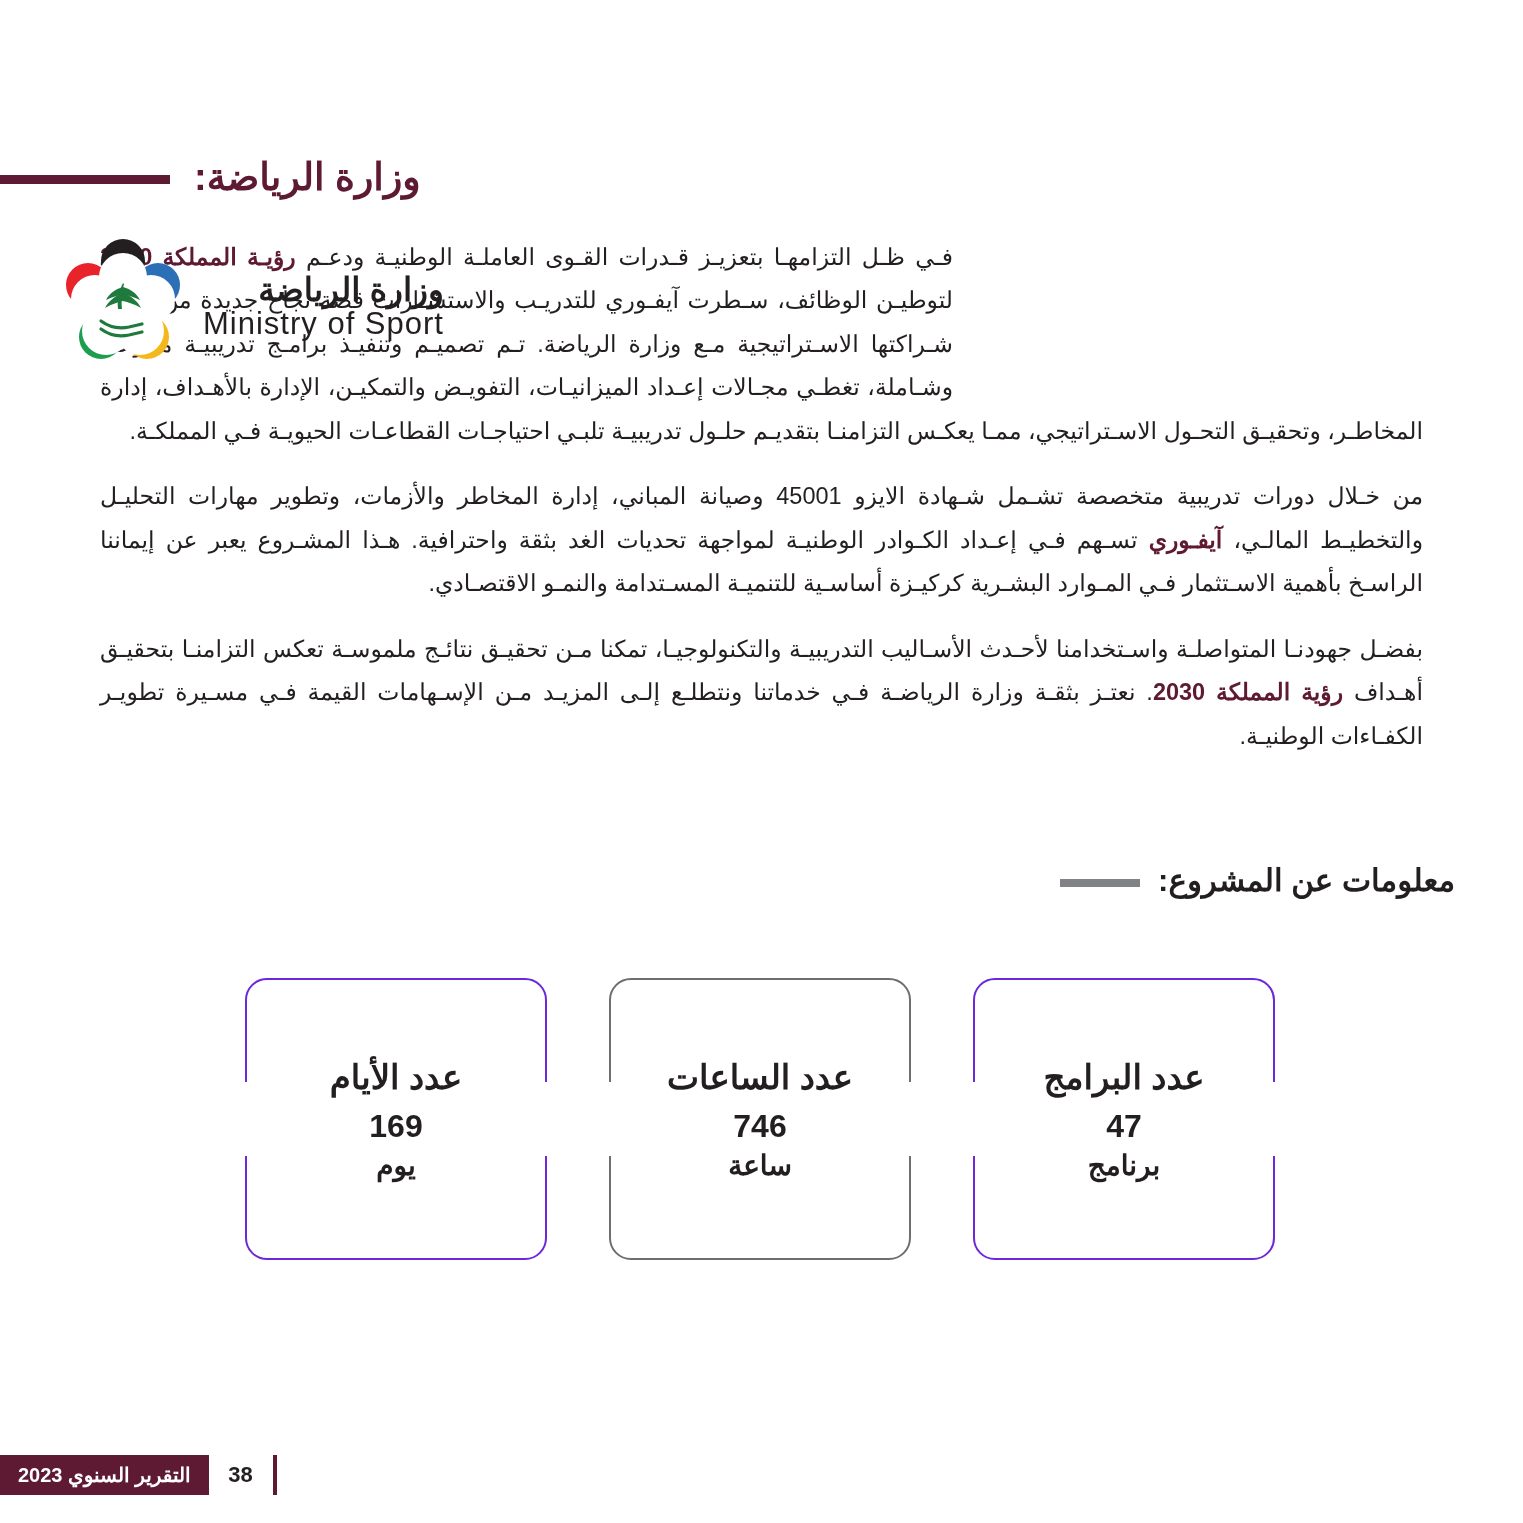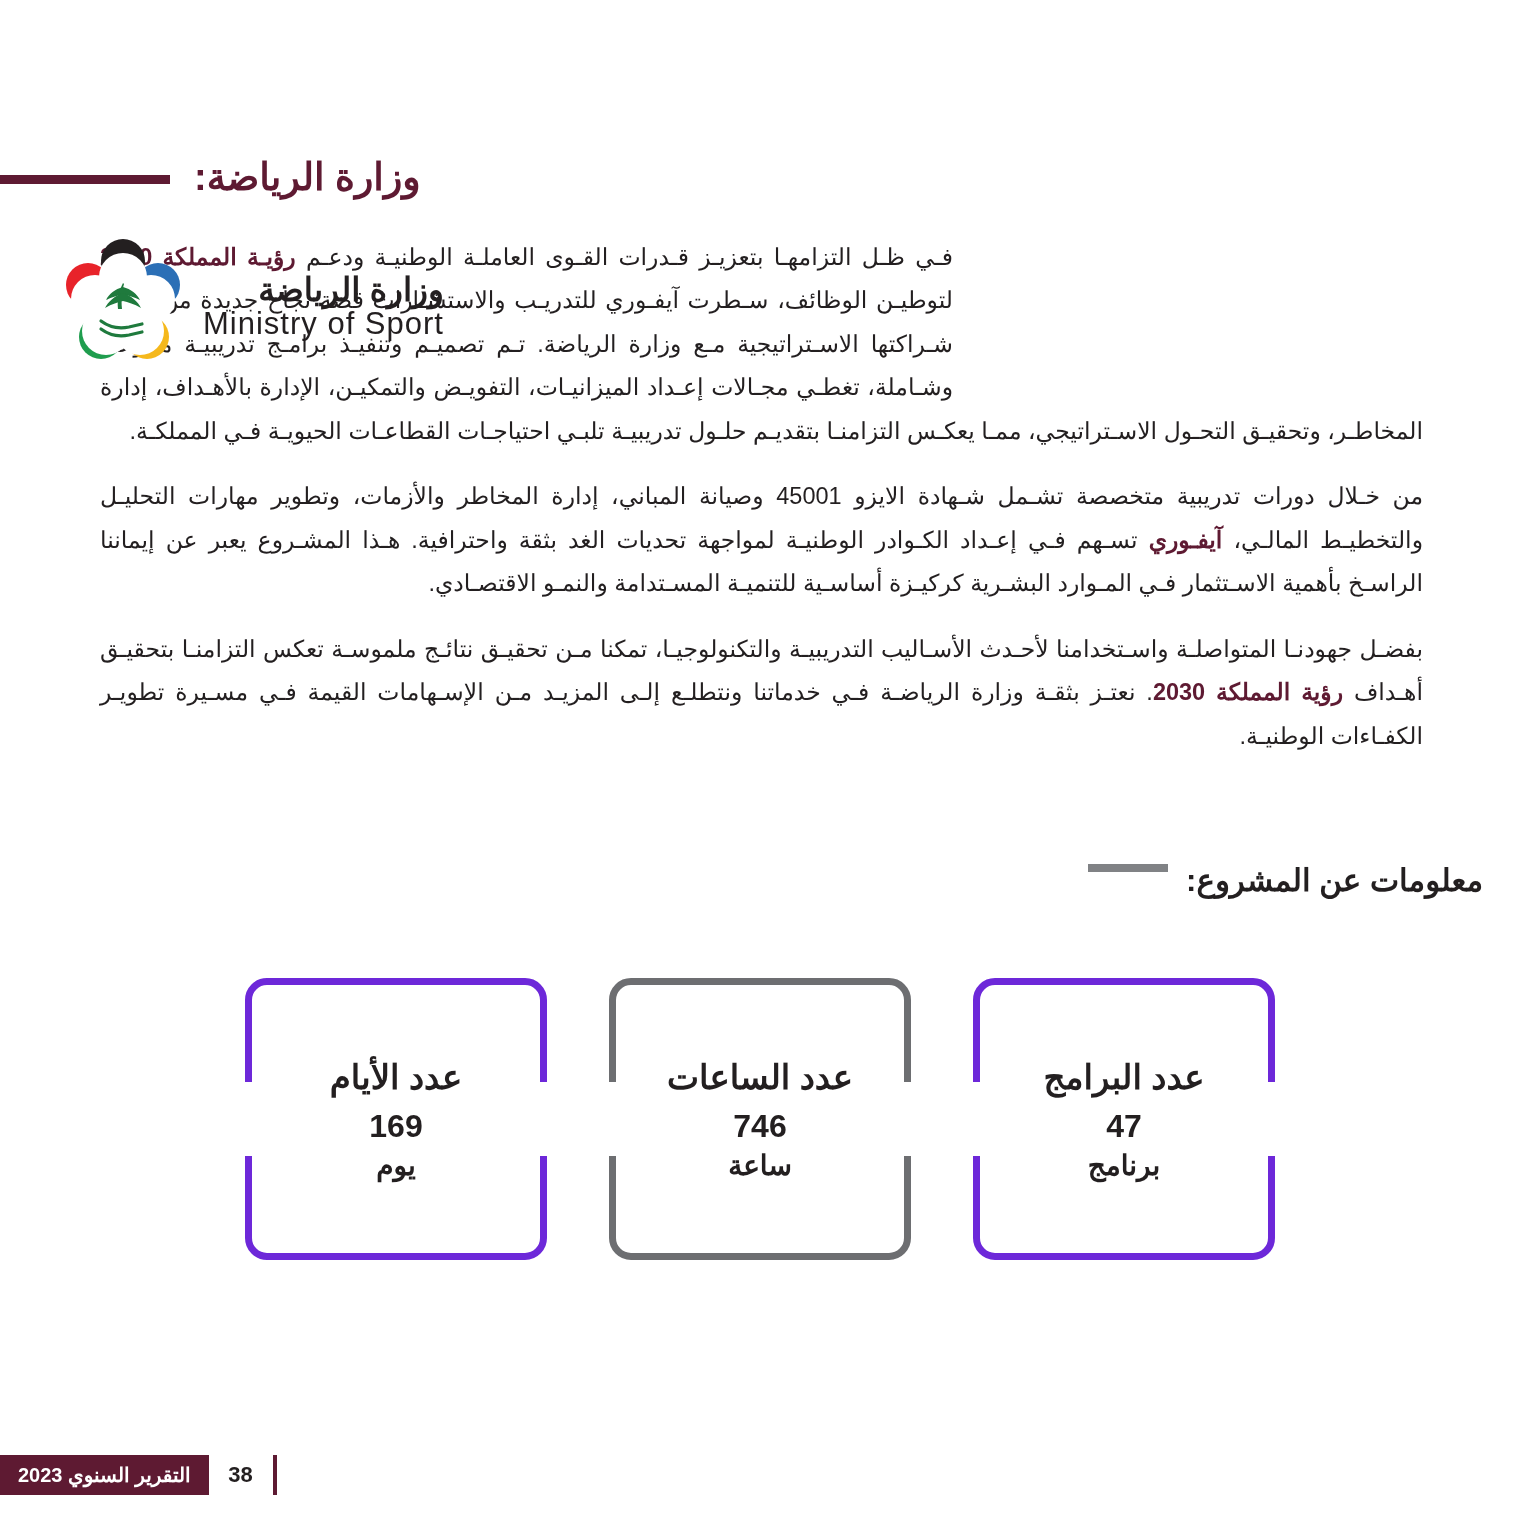--- a/index.html
+++ b/index.html
@@ -125,24 +125,24 @@
   }
 
   
   .sub-row {
     position: absolute;
     top: 862px;
     left: 0;
     right: 0;
     display: flex;
     flex-direction: row;
-    align-items: flex-start;
+    align-items: center;
     justify-content: flex-start;
     direction: rtl;
-    padding-right: 40px;
+    padding-right: 68px;
   }
   .sub-title {
     font-size: 31px;
     font-weight: bold;
     color: #231f20;
     white-space: nowrap;
   }
   .sub-rule {
     height: 8px;
     background: #808285;
@@ -161,21 +161,21 @@
     display: flex;
     flex-direction: row;
     justify-content: flex-start;
     direction: rtl;
     padding-right: 248px;
     gap: 62px;
   }
   .card {
     width: 302px;
     height: 282px;
-    border: 7px solid #6d28d9;
+    border: 2px solid #6d28d9;
     border-radius: 22px;
     box-sizing: border-box;
     position: relative;
     display: flex;
     flex-direction: column;
     align-items: center;
     justify-content: center;
     background: #ffffff;
   }
   .card.gray { border-color: #6d6e71; }

